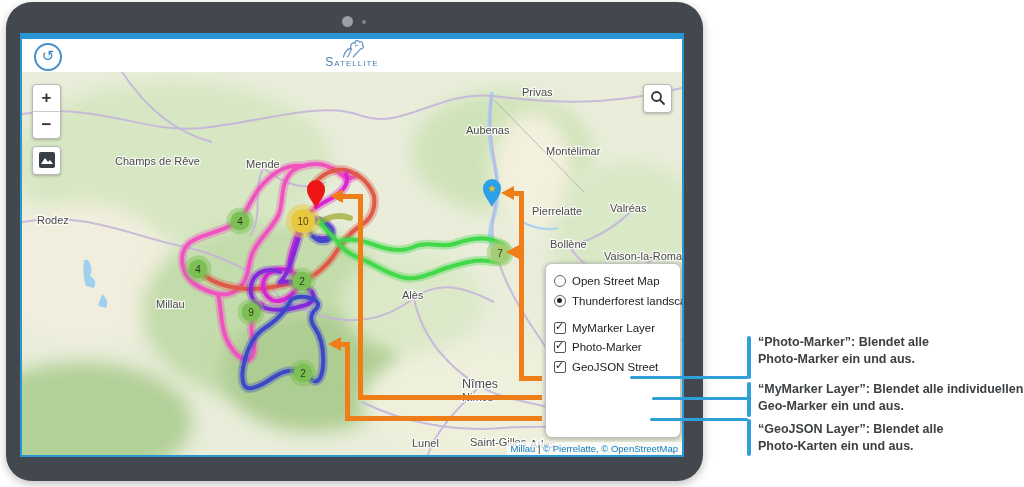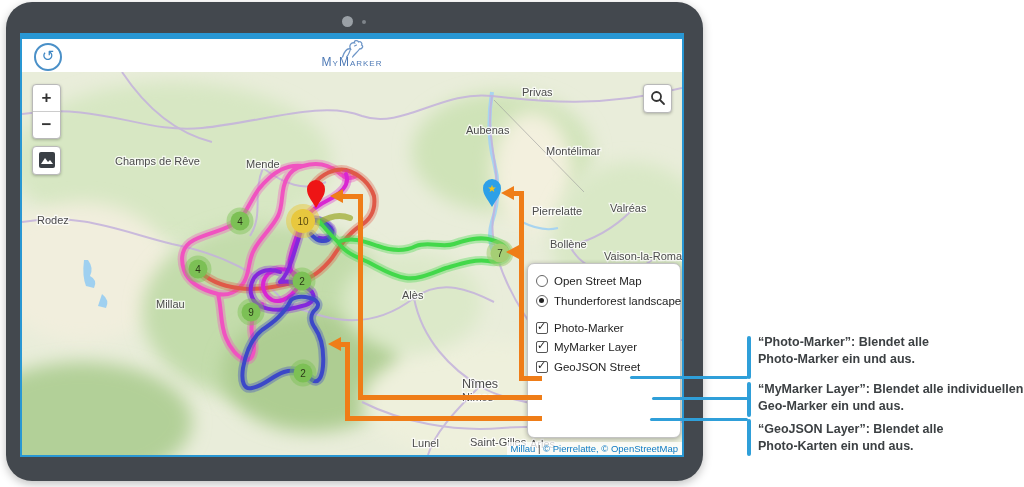--- a/index.html
+++ b/index.html
@@ -32,21 +32,21 @@
         box-shadow:0 1px 3px rgba(0,0,0,.25);text-align:center;}
   .zoombox{left:10px;top:12px;width:27px;}
   .zbtn{height:26px;line-height:26px;font-size:17px;font-weight:bold;color:#333;cursor:pointer;}
   .zbtn+.zbtn{border-top:1px solid #ccc;}
   .imgbtn{left:10px;top:74px;width:27px;height:27px;cursor:pointer;}
   .imgbtn svg{margin-top:4px;}
   .searchbtn{right:10px;top:12px;width:27px;height:27px;cursor:pointer;}
   .searchbtn svg{margin-top:4px;}
 
   
-  .panel{position:absolute;right:1px;top:191px;width:154px;height:175px;background:#fff;
+  .panel{position:absolute;right:1px;top:191px;width:136px;height:175px;background:#fff;
          border:1px solid #c3c3c3;border-radius:7px;box-shadow:0 1px 5px rgba(0,0,0,.3);
          box-sizing:border-box;padding:7px 6px 6px 8px;z-index:5;}
   .lrow{display:flex;align-items:center;height:20px;font-size:11.5px;color:#222;white-space:nowrap;cursor:pointer;}
   .sepgap{height:7px;}
   .crow{display:flex;align-items:center;height:19.5px;font-size:11.5px;color:#222;white-space:nowrap;cursor:pointer;}
   .radio{width:12px;height:12px;border:1.4px solid #666;border-radius:50%;margin-right:6px;
          box-sizing:border-box;position:relative;flex:none;}
   .radio.sel:after{content:"";position:absolute;left:2px;top:2px;width:5px;height:5px;border-radius:50%;background:#222;}
   .cbox{width:12px;height:12px;border:1.4px solid #555;border-radius:2px;margin-right:6px;
         box-sizing:border-box;position:relative;flex:none;}
@@ -84,21 +84,21 @@
   <div class="accent"></div>
   <div class="hdr">
     <div class="backbtn">
       <span>↺</span>
     </div>
     <div class="logo">
       <svg width="30" height="18" viewBox="0 0 30 18">
         <path d="M6,17 C8,11 11,8 14,9 C12,5 15,2 18,3 C17,0 21,0 22,2 C24,1 26,3 25,5 C27,6 26,9 23,9 C21,12 18,14 16,17" fill="none" stroke="#6f97c8" stroke-width="1.3" stroke-linecap="round"></path>
         <path d="M14,9 C13,12 12,15 10,17 M18,6 L20,5" fill="none" stroke="#6f97c8" stroke-width="1.1" stroke-linecap="round"></path>
       </svg>
-      <div class="logotxt">MyMarker</div>
+      <div class="logotxt">Satellite</div>
     </div>
   </div>
 
   <div class="map">
     <svg class="base" width="660" height="383" viewBox="0 0 660 383">
       <defs>
           <filter id="bl" x="-40%" y="-40%" width="180%" height="180%">
             <feGaussianBlur stdDeviation="9"></feGaussianBlur>
           </filter>
         </defs>
@@ -262,25 +262,25 @@
         <span class="radio"></span>
         <span>Open Street Map</span>
       </div>
       <div class="lrow">
         <span class="radio sel"></span>
         <span>Thunderforest landscape</span>
       </div>
       <div class="sepgap"></div>
       <div class="crow">
         <span class="cbox"></span>
-        <span>Photo-Marker</span>
+        <span>MyMarker Layer</span>
       </div>
       <div class="crow">
         <span class="cbox"></span>
-        <span>MyMarker Layer</span>
+        <span>Photo-Marker</span>
       </div>
       <div class="crow">
         <span class="cbox"></span>
         <span>GeoJSON Street</span>
       </div>
     </div>
 
     <div class="attr">
       <a>Millau</a>
       <span>|</span>

